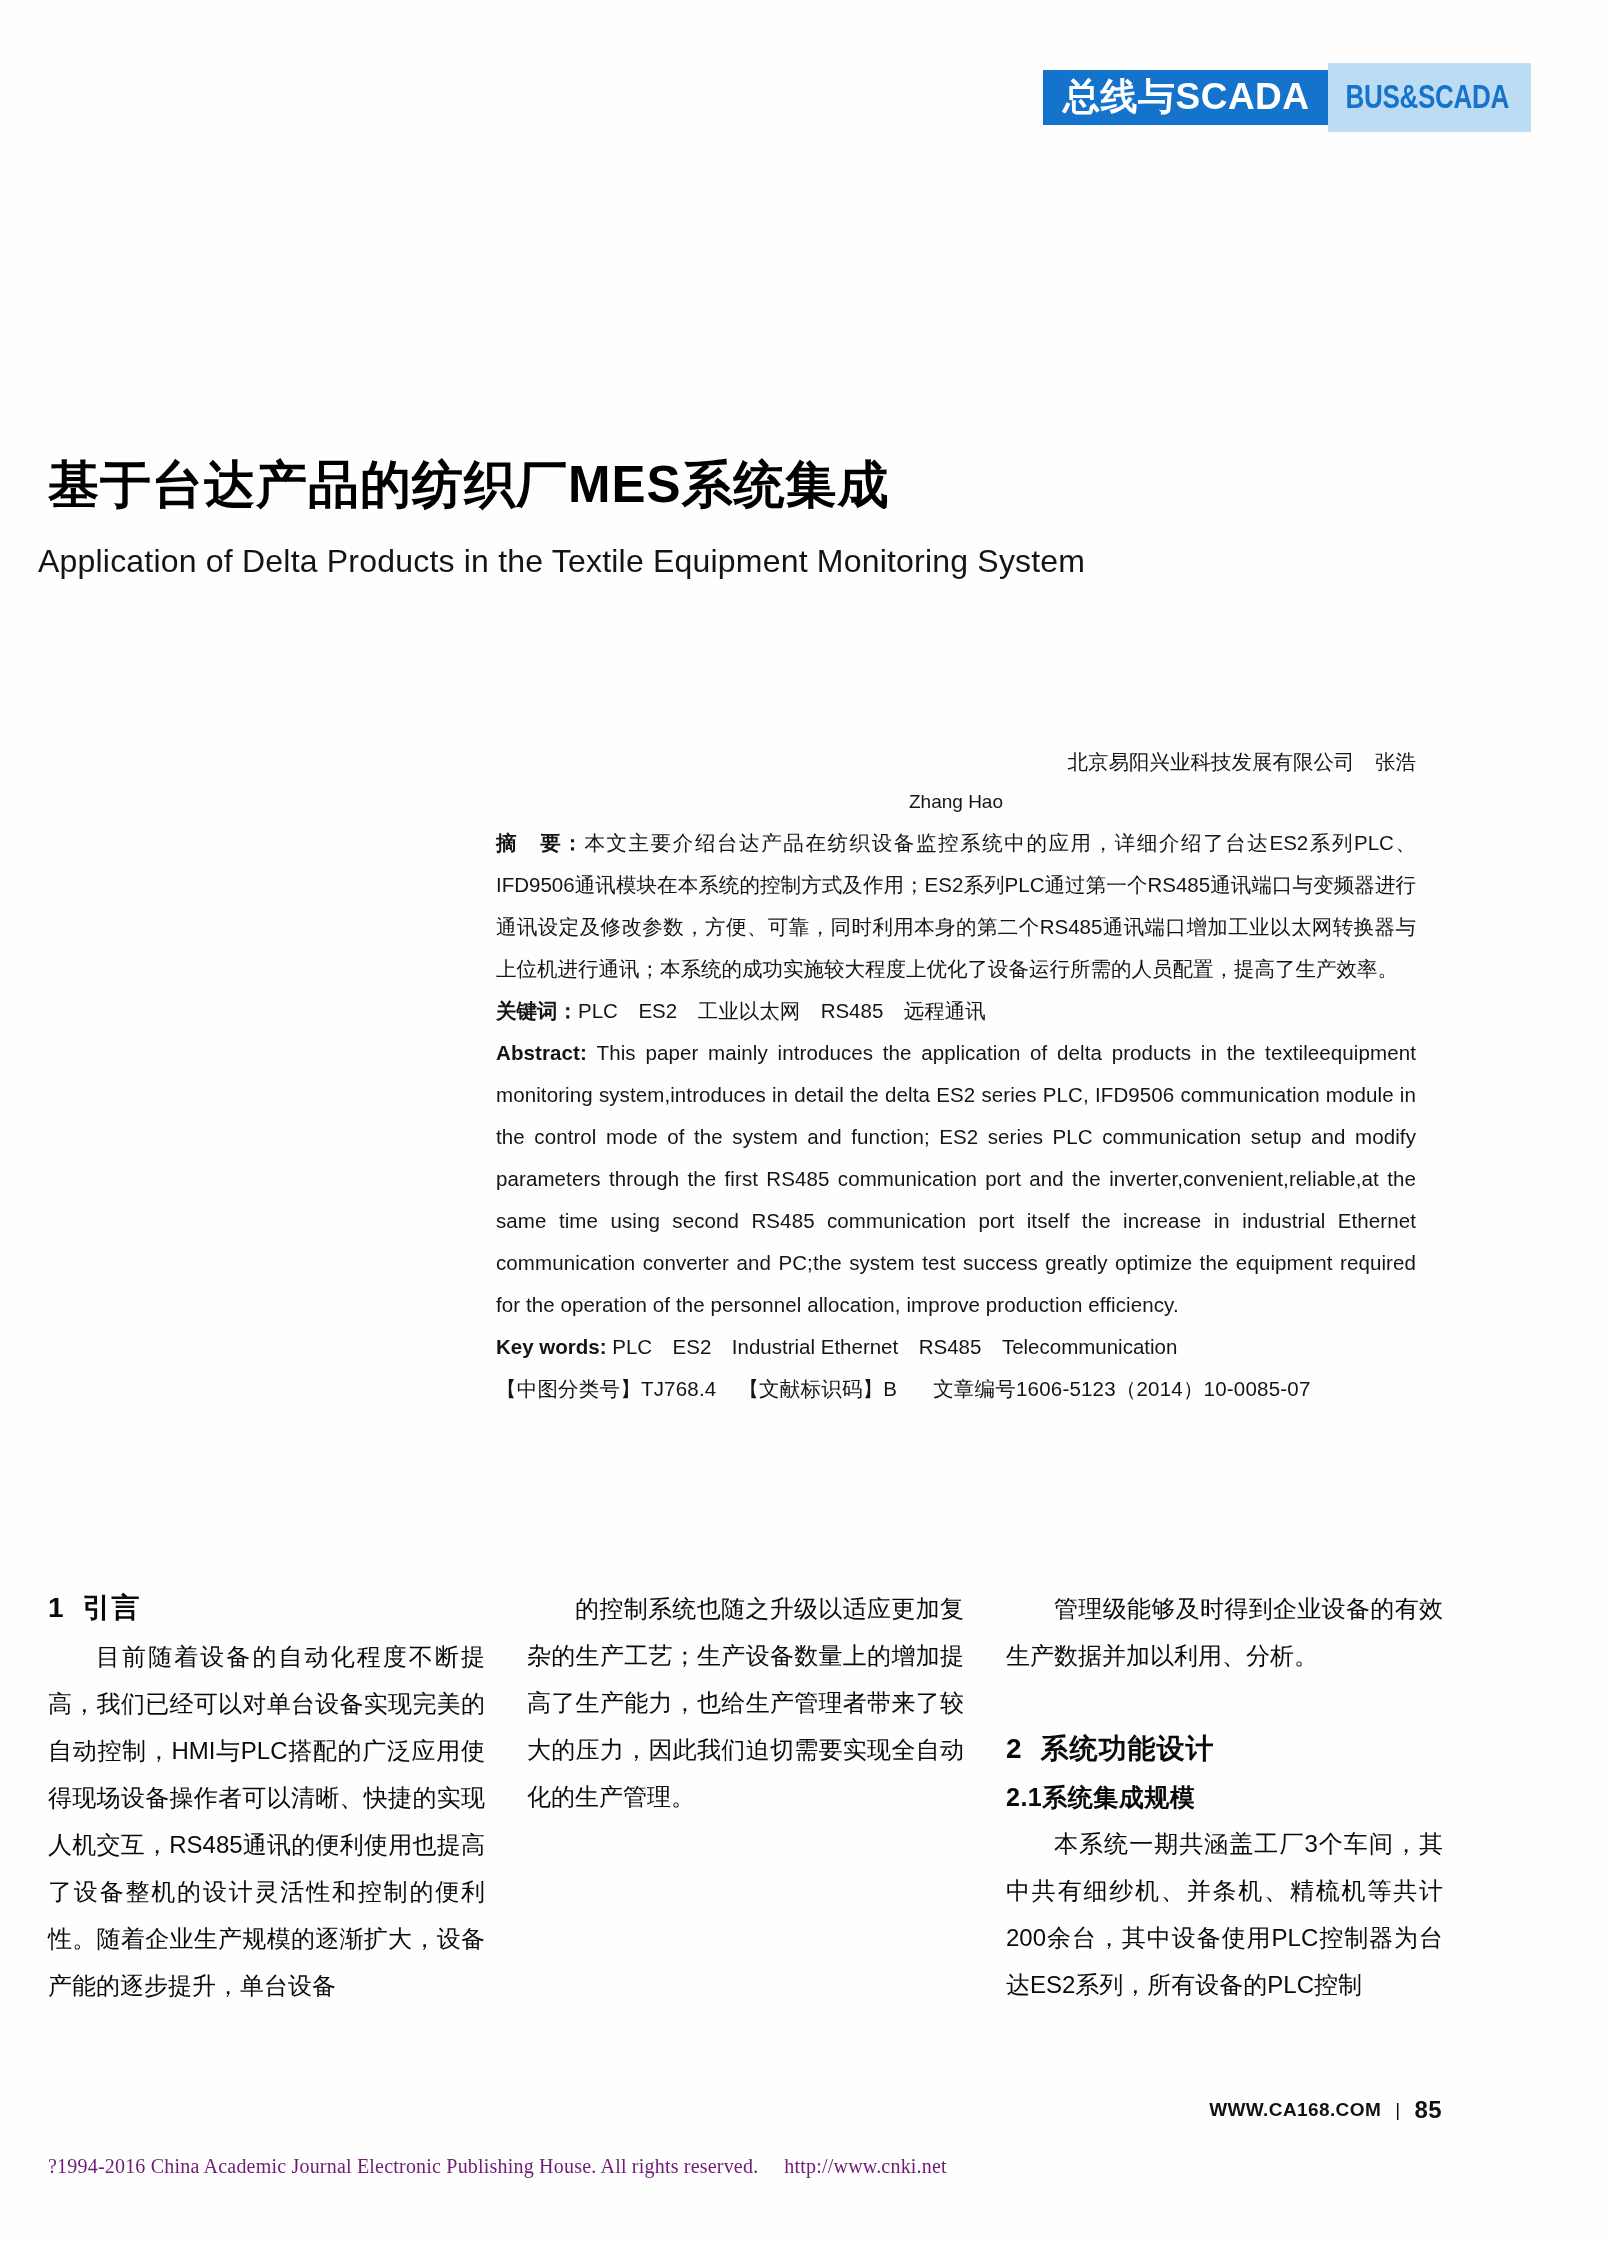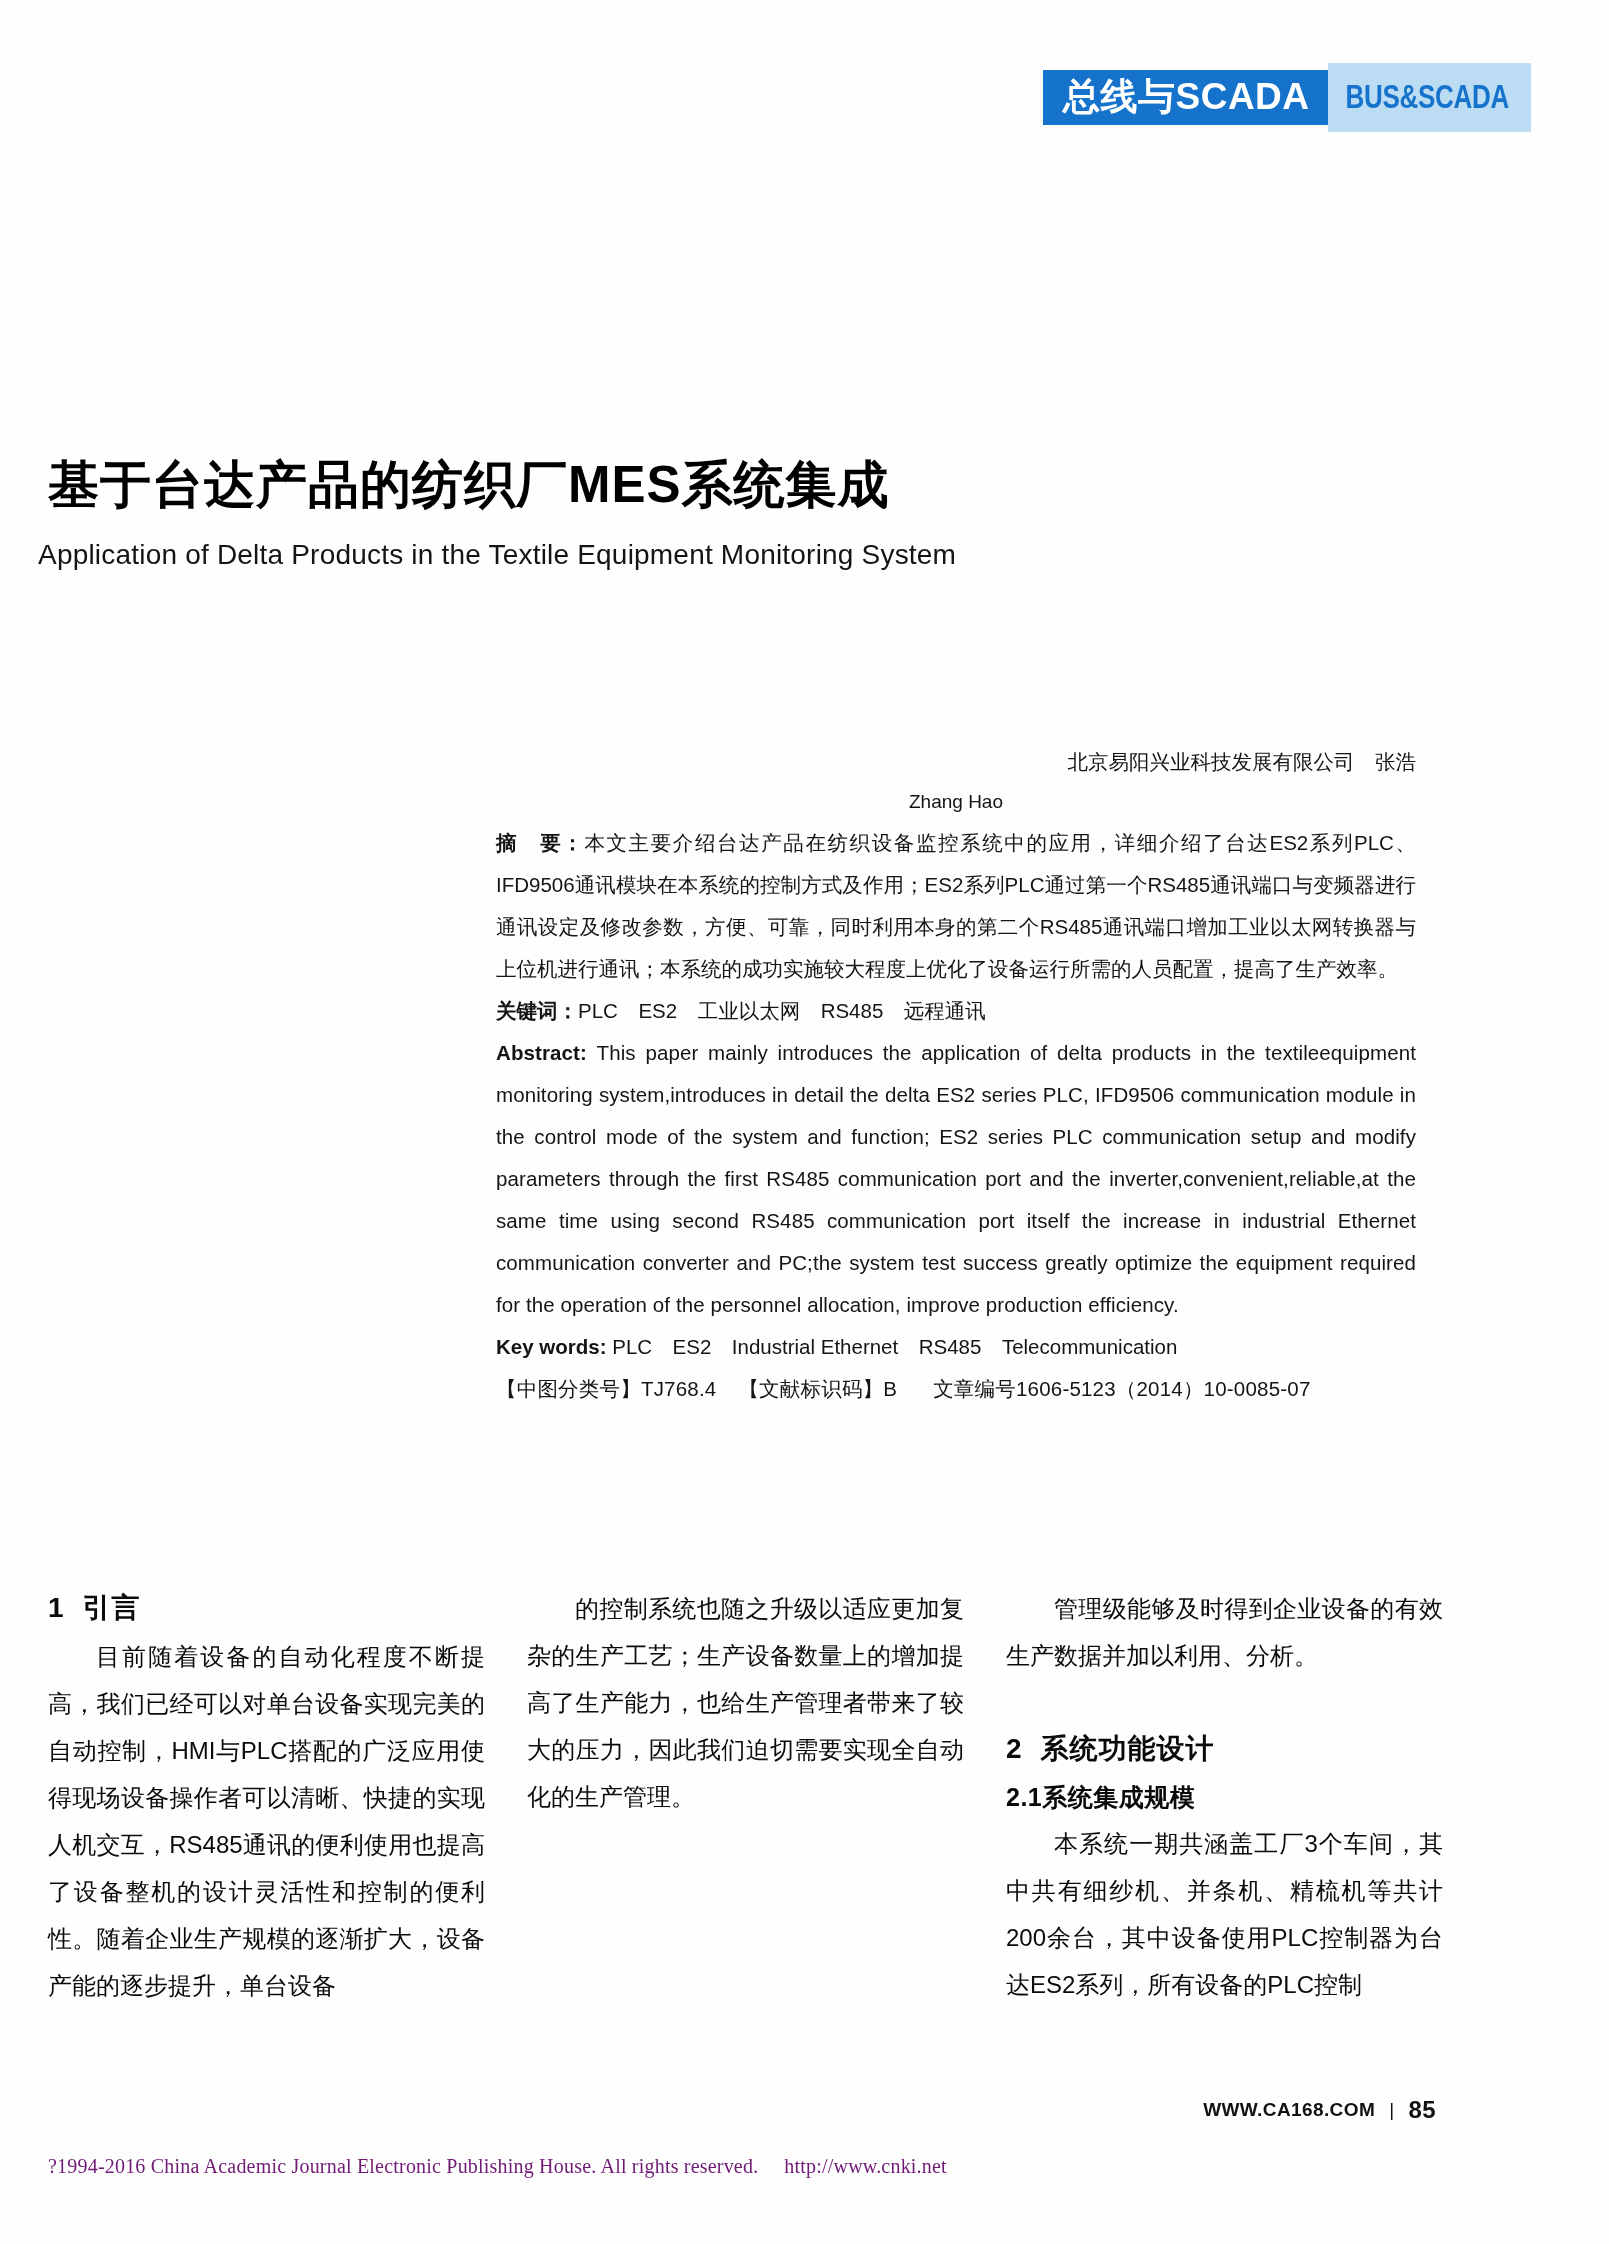--- a/index.html
+++ b/index.html
@@ -65,21 +65,21 @@
     font-size: 51px;
     font-weight: 800;
     letter-spacing: 1px;
     white-space: nowrap;
     line-height: 1.15;
   }
   .title-en {
     position: absolute;
     top: 516px;
     left: 38px;
-    font-size: 28px;
+    font-size: 32px;
     font-weight: 400;
     letter-spacing: 0.2px;
     white-space: nowrap;
     color: #141414;
   }
 
   
   .abstract-block {
     position: absolute;
     top: 742px;
@@ -157,21 +157,21 @@
     text-align: justify;
     text-justify: inter-character;
     text-indent: 2em;
   }
   .spacer-line { height: 47px; }
 
   
   .footer {
     position: absolute;
     top: 2096px;
-    right: 173px;
+    right: 167px;
     font-size: 19px;
     font-weight: 700;
     letter-spacing: 0.4px;
     color: #111;
     display: flex;
     align-items: center;
     gap: 14px;
   }
   .footer .sep { color: #111; font-weight: 400; }
   .footer .pageno { font-size: 24px; font-weight: 700; }

